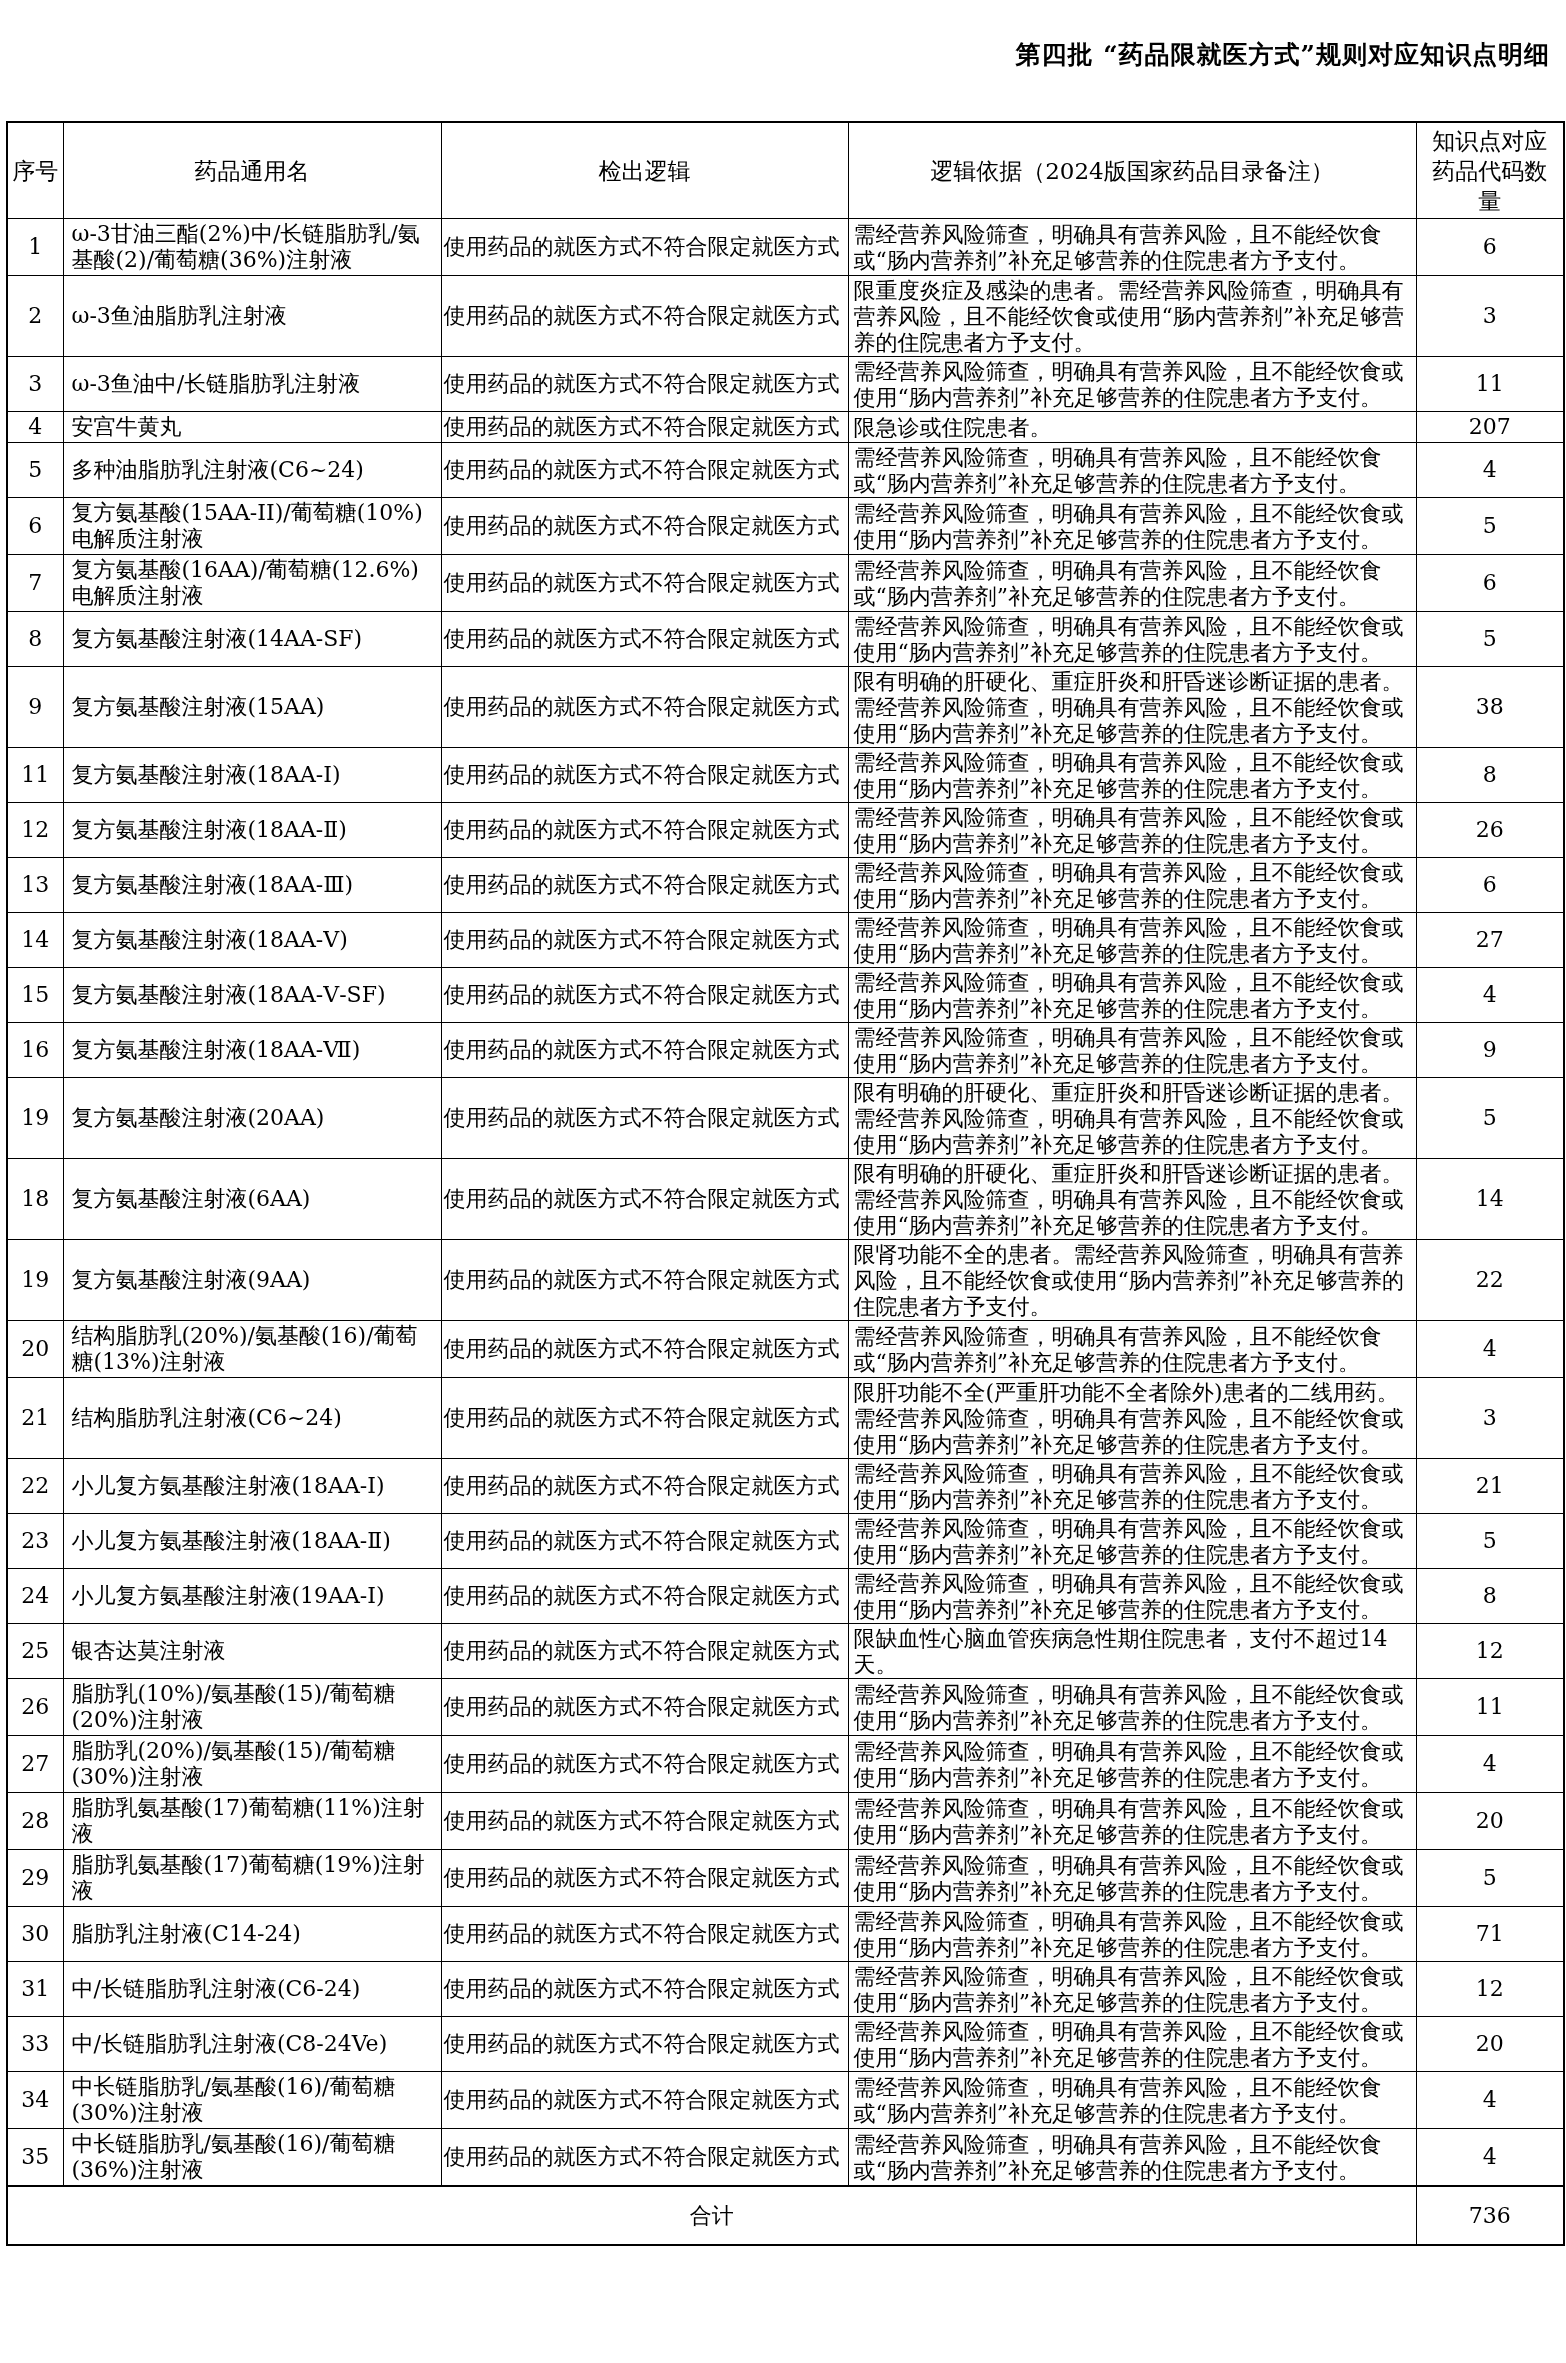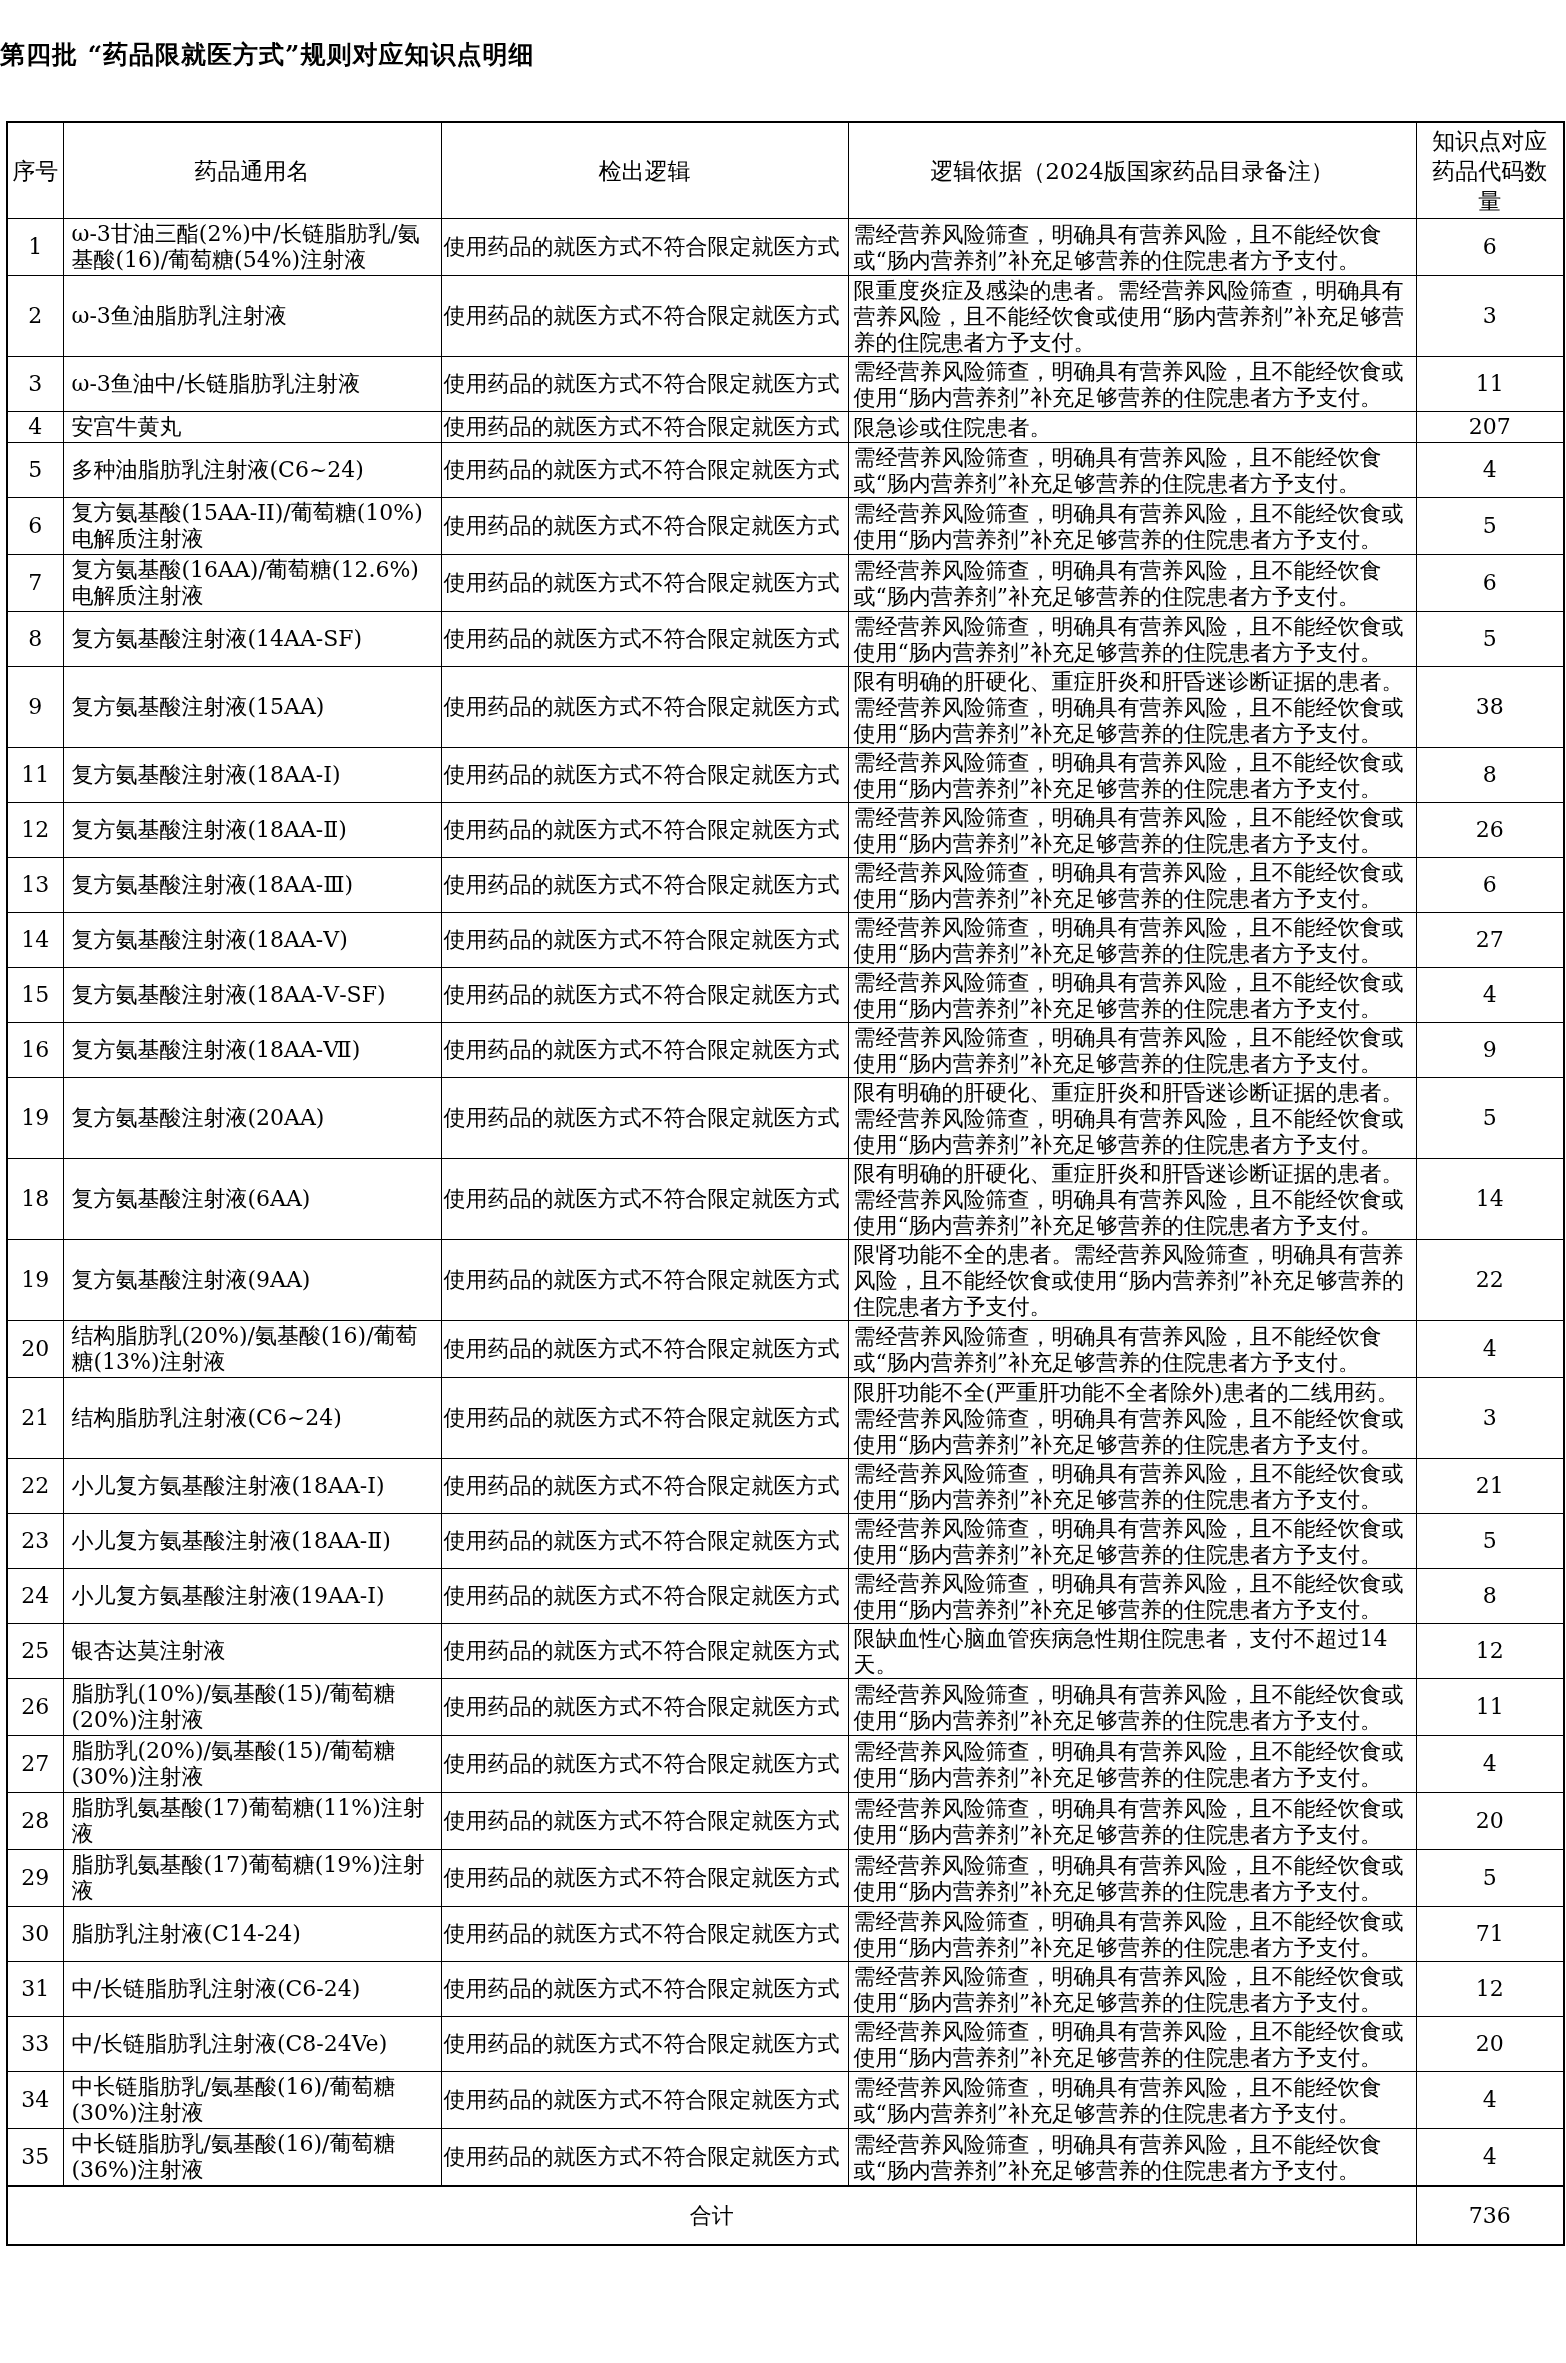--- a/index.html
+++ b/index.html
@@ -2,23 +2,23 @@
 <html><head>
 <meta charset="utf-8">
 <style>
   html,body{margin:0;padding:0;}
   body{
     width:1566px;height:2363px;background:#ffffff;color:#000;
     font-family:"DejaVu Serif","Liberation Serif",serif;
     overflow:hidden;
   }
   .title{
-    margin:40px 8px 0 0;
+    margin:40px 16px 0 0;
     font-size:25px;font-weight:bold;line-height:30px;
-    text-align:left;letter-spacing:1px;
+    text-align:right;letter-spacing:1px;
   }
   table.rules{
     border-collapse:collapse;table-layout:fixed;
     margin:51px 0 0 6px;width:1557px;
     border:2px solid #000;
   }
   th,td{border:1px solid #000;overflow:hidden;}
   th{
     font-size:23px;font-weight:normal;height:95px;
     text-align:center;vertical-align:middle;line-height:30px;padding:0 2px;
@@ -57,21 +57,21 @@
         <th class="c-no">序号</th>
         <th class="c-name">药品通用名</th>
         <th class="c-logic">检出逻辑</th>
         <th class="c-basis">逻辑依据（2024版国家药品目录备注）</th>
         <th class="c-count">知识点对应药品代码数量</th>
       </tr>
     </thead>
     <tbody id="rows-body">
         <tr>
     <td class="c-no">1</td>
-    <td class="c-name">ω-3甘油三酯(2%)中/长链脂肪乳/氨基酸(16)/葡萄糖(54%)注射液</td>
+    <td class="c-name">ω-3甘油三酯(2%)中/长链脂肪乳/氨基酸(2)/葡萄糖(36%)注射液</td>
     <td class="c-logic">使用药品的就医方式不符合限定就医方式</td>
     <td class="c-basis">需经营养风险筛查，明确具有营养风险，且不能经饮食或“肠内营养剂”补充足够营养的住院患者方予支付。</td>
     <td class="c-count">6</td>
   </tr>
         <tr>
     <td class="c-no">2</td>
     <td class="c-name">ω-3鱼油脂肪乳注射液</td>
     <td class="c-logic">使用药品的就医方式不符合限定就医方式</td>
     <td class="c-basis">限重度炎症及感染的患者。需经营养风险筛查，明确具有营养风险，且不能经饮食或使用“肠内营养剂”补充足够营养的住院患者方予支付。</td>
     <td class="c-count">3</td>

